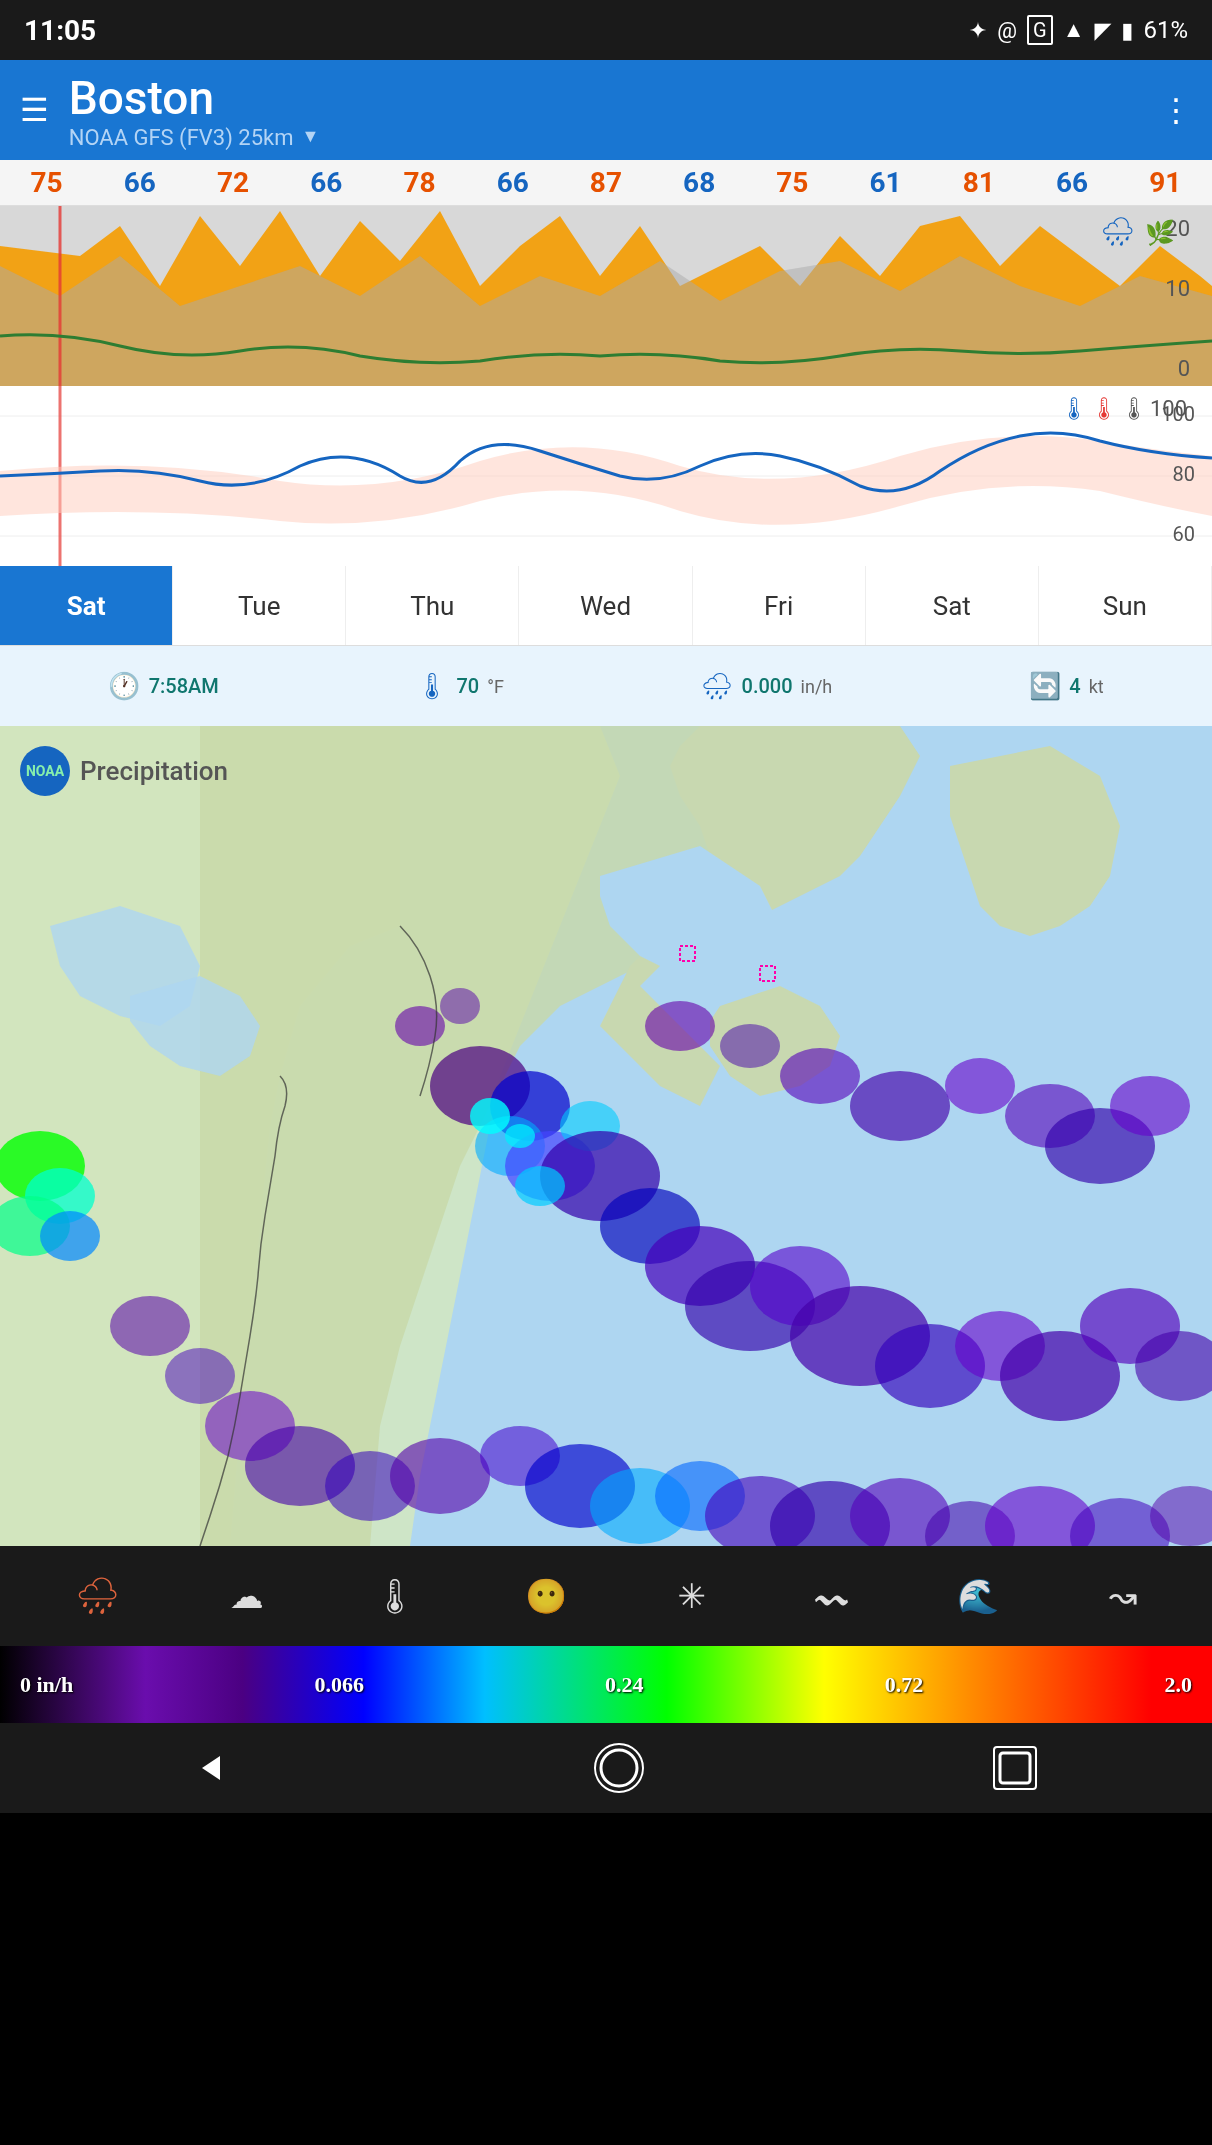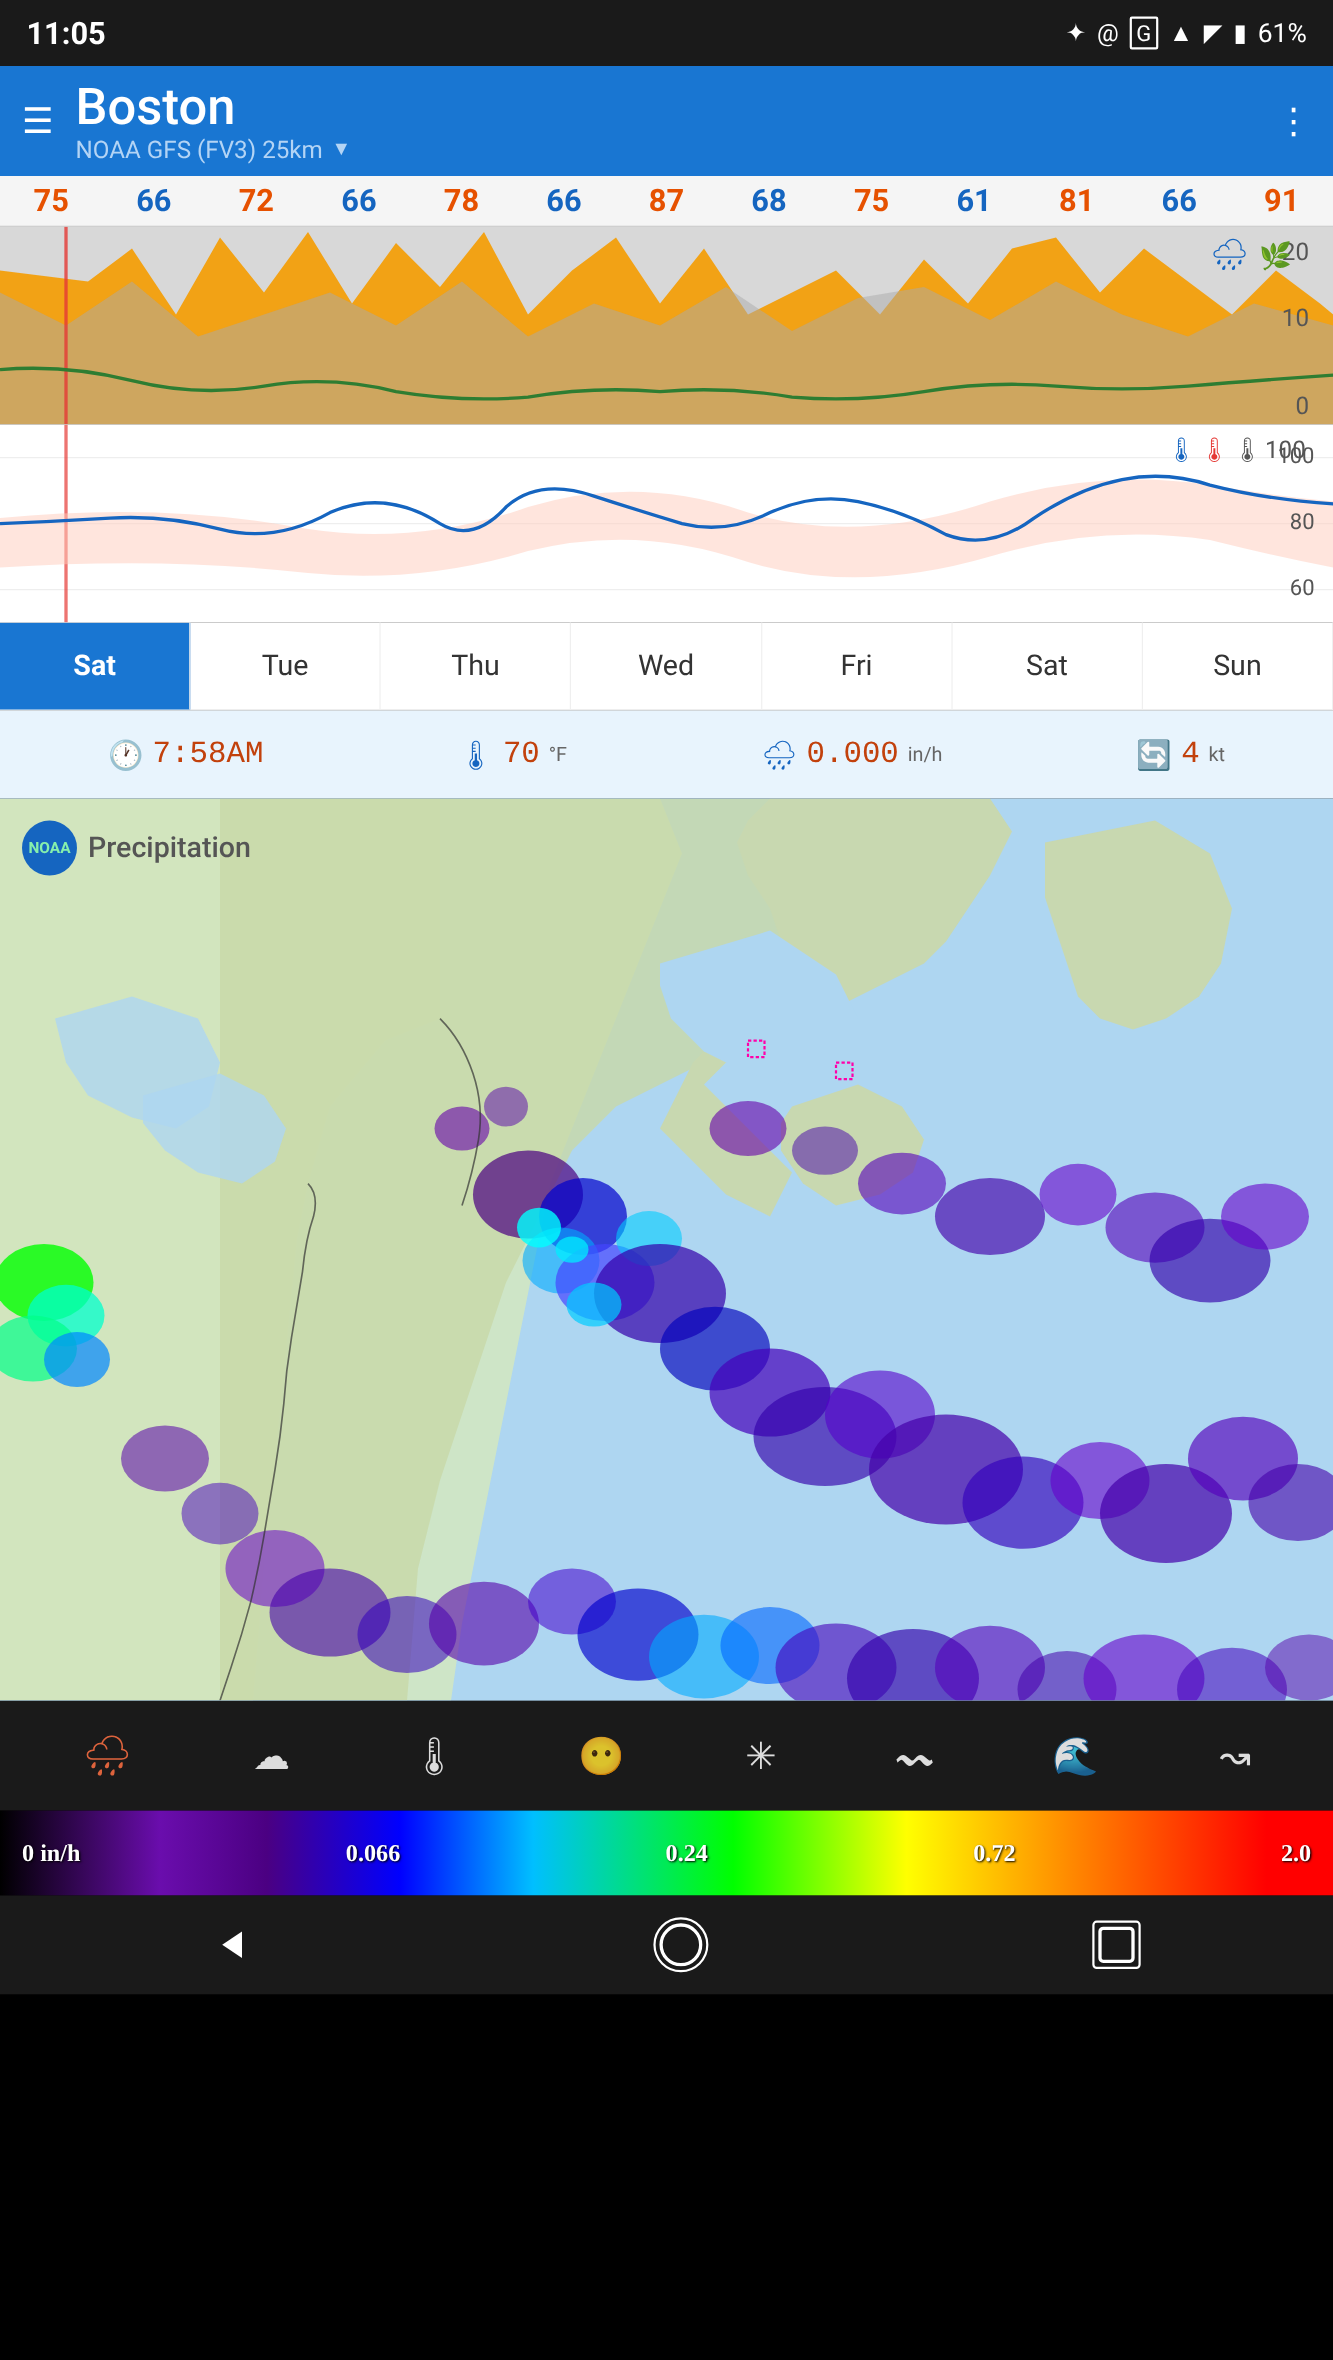--- a/index.html
+++ b/index.html
@@ -156,21 +156,21 @@
       padding: 0 10px;
     }
     .info-item {
       display: flex;
       align-items: center;
       gap: 8px;
       font-size: 22px;
       color: #1565c0;
     }
     .info-icon { font-size: 26px; }
-    .info-value { font-size: 28px; font-weight: 500; color: #c2410c; font-family: Liberation Mono, monospace; }
+    .info-value { font-size: 20px; font-weight: 500; color: #0f766e; }
     .info-unit { font-size: 18px; color: #666; }
 
     
     #map-container {
       width: 100%;
       height: 820px;
       position: relative;
       background: #aed6f1;
       overflow: hidden;
     }

